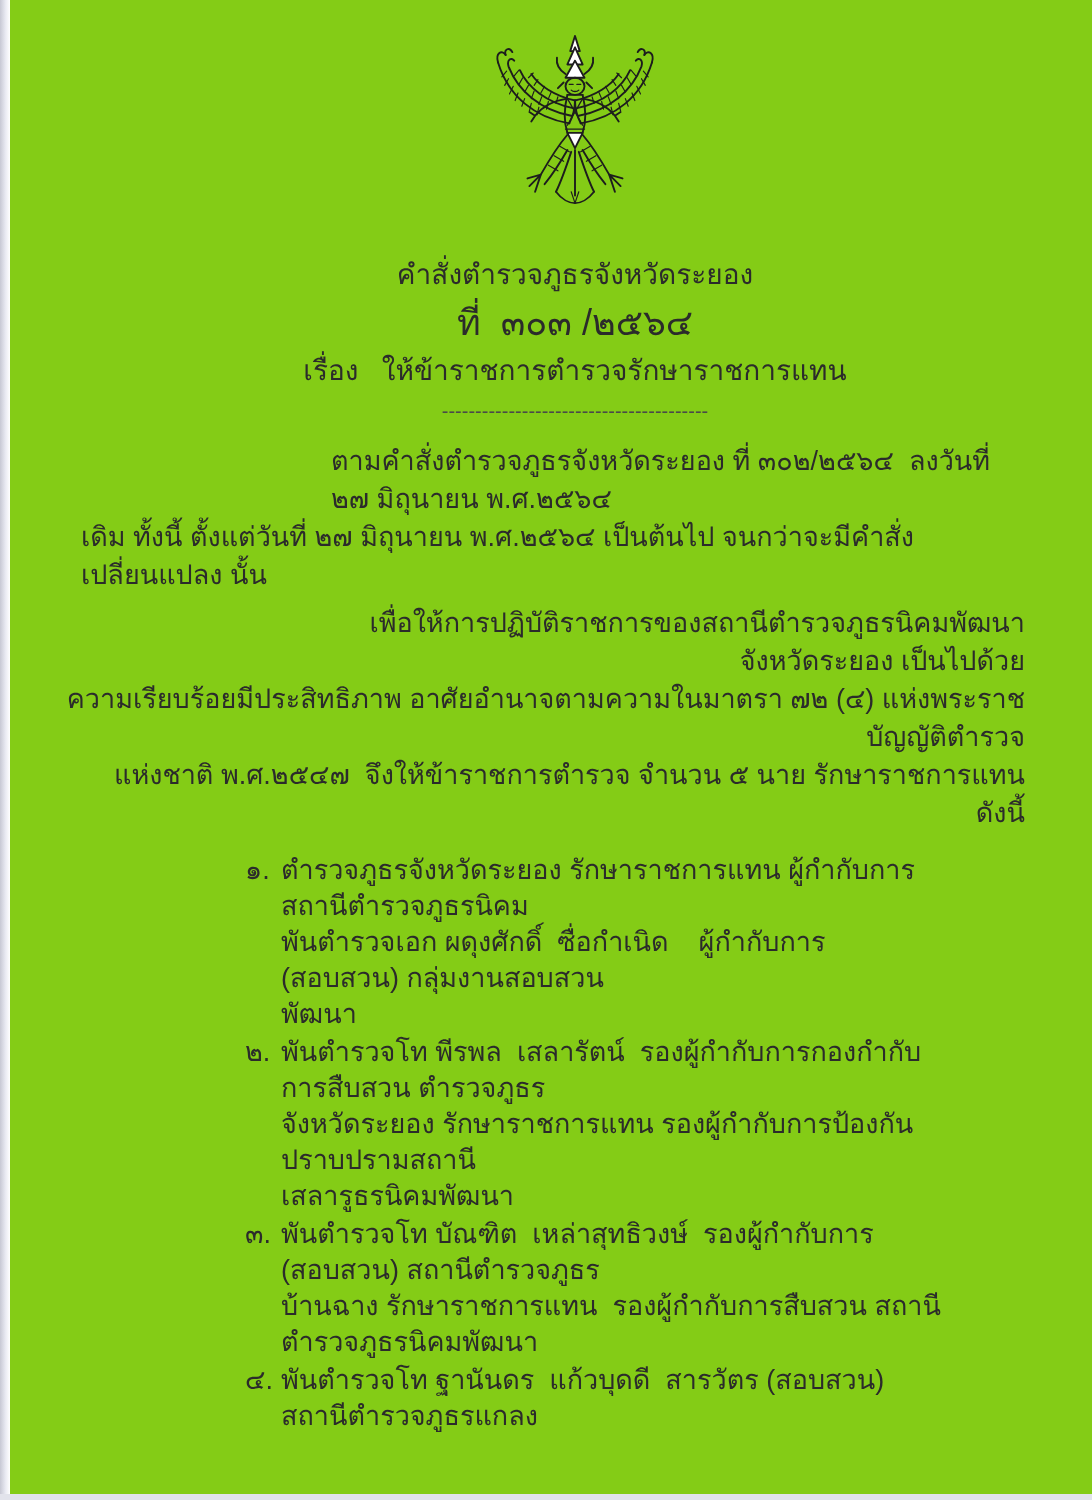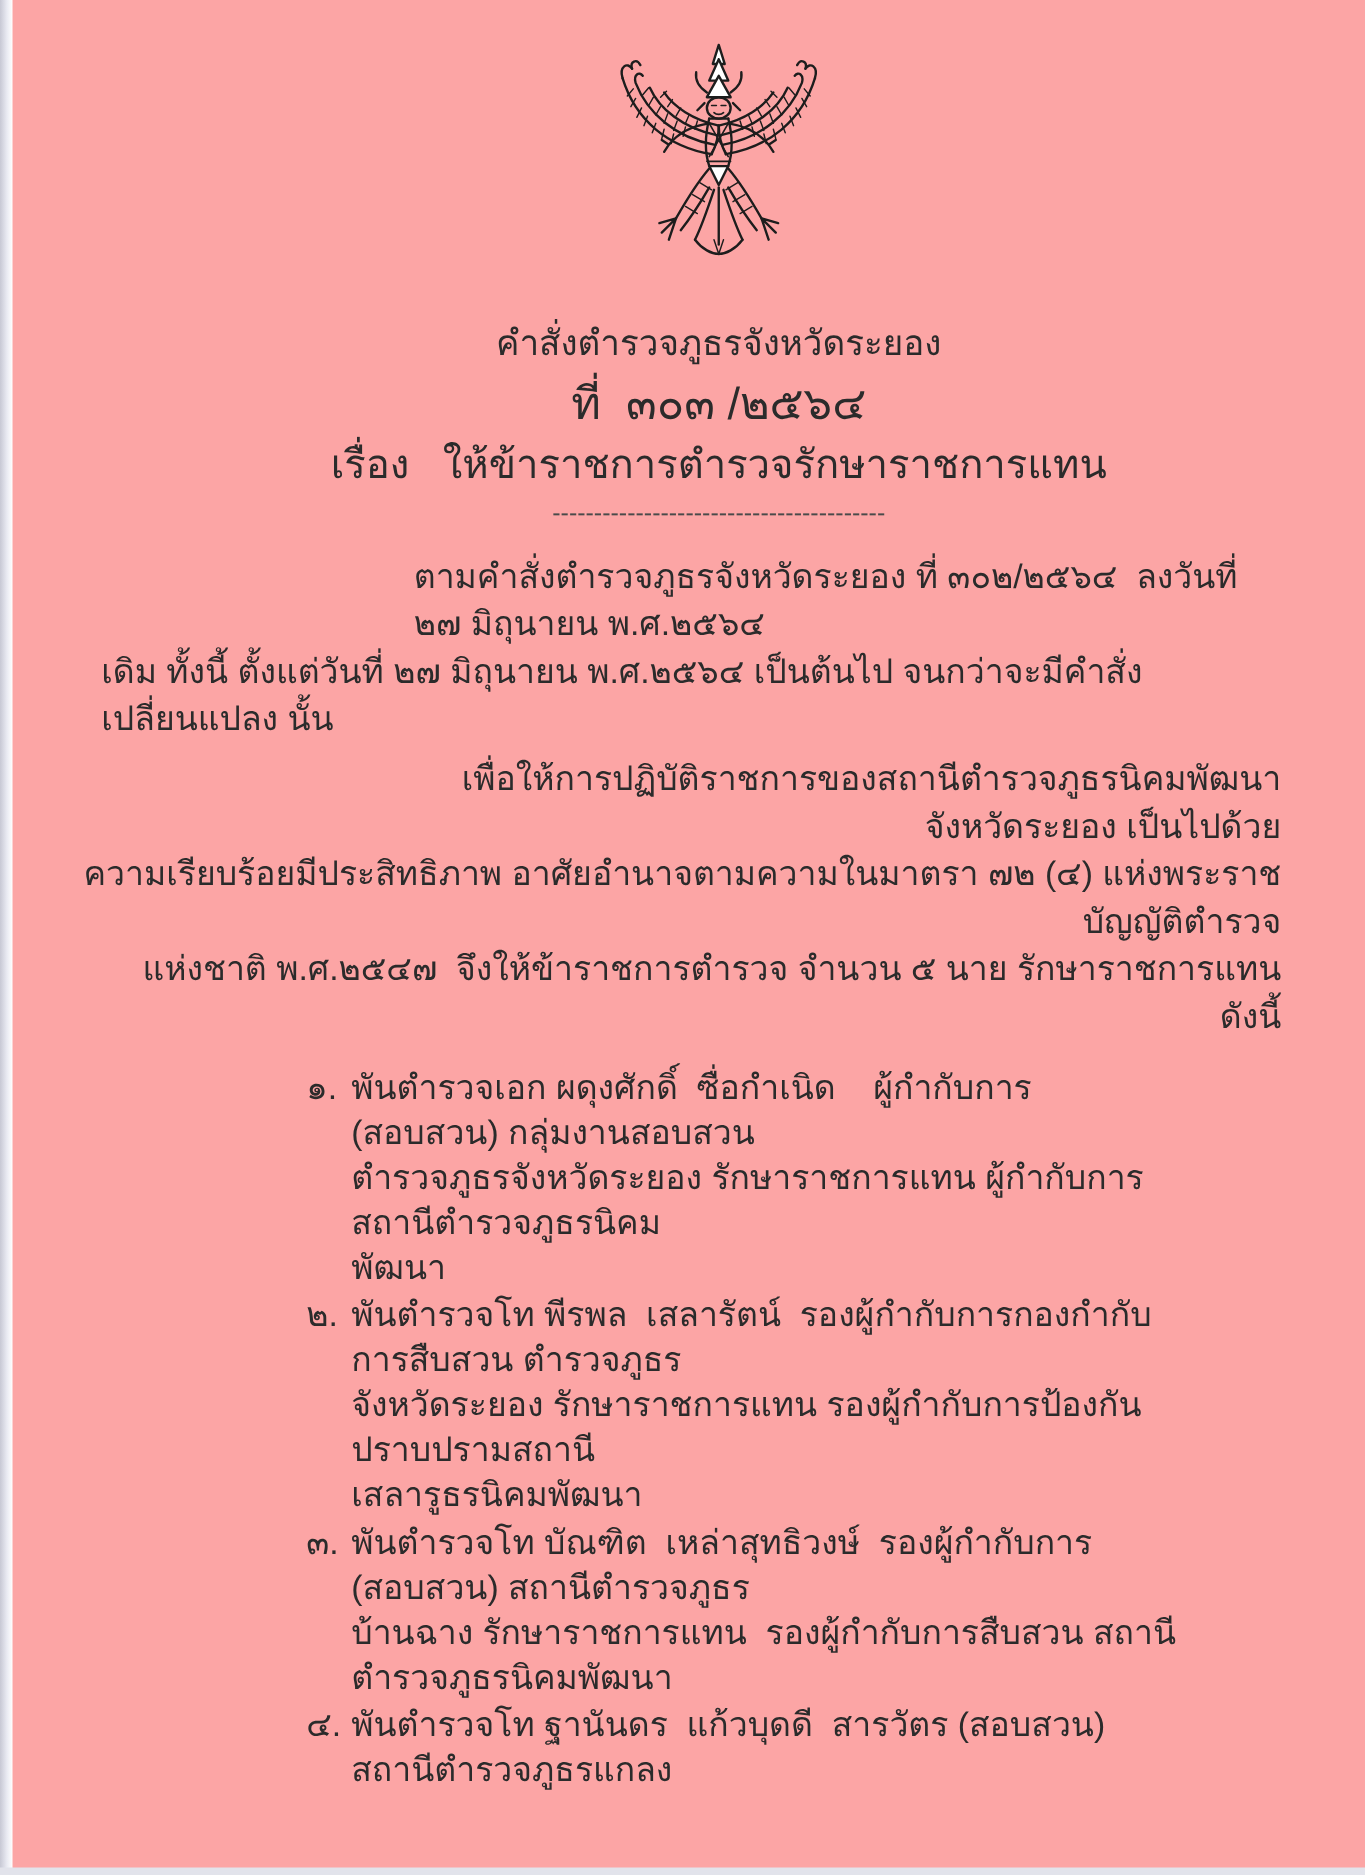--- a/index.html
+++ b/index.html
@@ -4,35 +4,35 @@
 <style>
   html,body { margin:0; padding:0; }
   body {
     width:1092px; height:1500px;
     background:#ffffff;
     font-family:"Liberation Sans", sans-serif;
     color:#2b2b2b;
     position:relative;
     overflow:hidden;
   }
-  .page { position:absolute; inset:0; background:#fca5a5; }
+  .page { position:absolute; inset:0; background:#84cc16; }
   .edge-left {
     position:absolute; left:0; top:0; bottom:0; width:10px;
     background:linear-gradient(to right,#c7c8d4,#e9eaf2 55%,#ffffff);
   }
   .edge-bottom {
     position:absolute; left:0; right:0; bottom:0; height:6px;
     background:#e2e3eb;
   }
   .t { white-space:pre-wrap; }
   .emblem { width:190px; height:200px; margin:30px 0 0 480px; }
   .center-col { margin-left:58px; text-align:center; }
   .title-line   { margin-top:26px; font-size:28px; line-height:38px; }
   .orderno-line { margin-top:10px; font-size:36px; line-height:38px; }
-  .subject-line { margin-top:10px; font-size:32px; line-height:38px; }
+  .subject-line { margin-top:10px; font-size:28px; line-height:38px; }
   .divider-line { margin-top:2px;  font-size:20px; line-height:38px; color:#4a4a4a; letter-spacing:0px; }
   .body-col { margin:0 67px 0 65px; font-size:27px; }
   .para { line-height:38px; }
   .para.p1 { margin-top:12px;margin-left:16px; }
   .para.p2 { margin-top:10px;text-align:right; }
   .para .first { padding-left:250px; }
   .list { margin:20px 0 0 245px; font-size:27px; }
   .li { display:flex; line-height:36px; margin-bottom:2px; }
   .li .num { width:36px; flex:0 0 36px; }
   .li .li-text { width:662px; }
@@ -114,22 +114,22 @@
       <div class="t first">เพื่อให้การปฏิบัติราชการของสถานีตำรวจภูธรนิคมพัฒนา จังหวัดระยอง เป็นไปด้วย</div>
       <div class="t">ความเรียบร้อยมีประสิทธิภาพ อาศัยอำนาจตามความในมาตรา ๗๒ (๔) แห่งพระราชบัญญัติตำรวจ</div>
       <div class="t">แห่งชาติ พ.ศ.๒๕๔๗  จึงให้ข้าราชการตำรวจ จำนวน ๕ นาย รักษาราชการแทน ดังนี้</div>
     </div>
   </div>
 
   <div class="list">
     <div class="li">
       <span class="num t">๑.</span>
       <div class="li-text">
+        <div class="t">ตำรวจภูธรจังหวัดระยอง รักษาราชการแทน ผู้กำกับการสถานีตำรวจภูธรนิคม</div>
         <div class="t">พันตำรวจเอก ผดุงศักดิ์  ซื่อกำเนิด    ผู้กำกับการ (สอบสวน) กลุ่มงานสอบสวน</div>
-        <div class="t">ตำรวจภูธรจังหวัดระยอง รักษาราชการแทน ผู้กำกับการสถานีตำรวจภูธรนิคม</div>
         <div class="t">พัฒนา</div>
       </div>
     </div>
     <div class="li">
       <span class="num t">๒.</span>
       <div class="li-text">
         <div class="t">พันตำรวจโท พีรพล  เสลารัตน์  รองผู้กำกับการกองกำกับการสืบสวน ตำรวจภูธร</div>
         <div class="t">จังหวัดระยอง รักษาราชการแทน รองผู้กำกับการป้องกันปราบปรามสถานี</div>
         <div class="t">เสลารูธรนิคมพัฒนา</div>
       </div>

